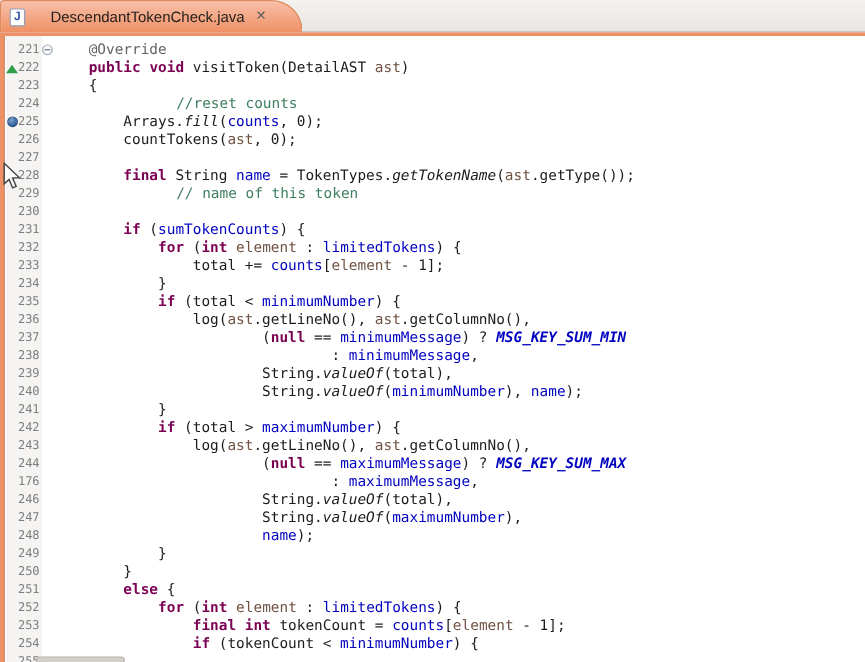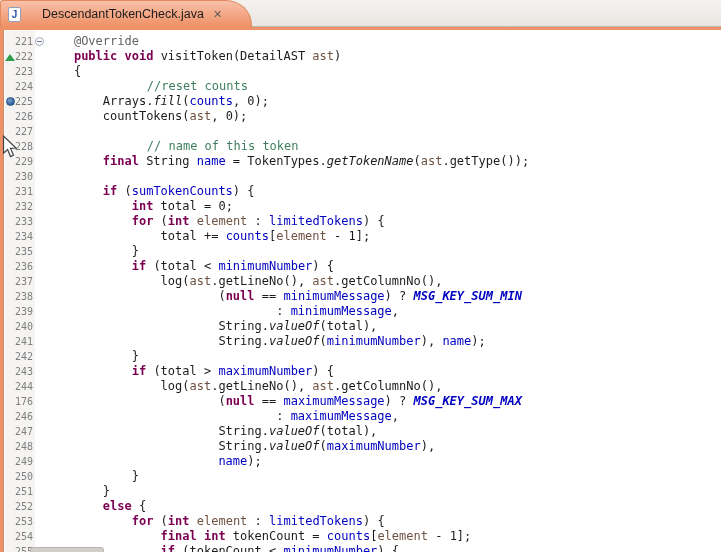--- a/index.html
+++ b/index.html
@@ -228,25 +228,24 @@
       </div>
     <div class="col code" id="code">
         <div class="row codeline"></div>
         <div class="row codeline"><span class="seg-d">    </span><span class="seg-an">@Override</span></div>
         <div class="row codeline"><span class="seg-d">    </span><span class="seg-k">public</span><span class="seg-d"> </span><span class="seg-k">void</span><span class="seg-d"> visitToken(DetailAST </span><span class="seg-p">ast</span><span class="seg-d">)</span></div>
         <div class="row codeline"><span class="seg-d">    {</span></div>
         <div class="row codeline"><span class="seg-d">        </span><span class="seg-c">//reset counts</span></div>
         <div class="row codeline"><span class="seg-d">        Arrays.</span><span class="seg-sm">fill</span><span class="seg-d">(</span><span class="seg-f">counts</span><span class="seg-d">, 0);</span></div>
         <div class="row codeline"><span class="seg-d">        countTokens(</span><span class="seg-p">ast</span><span class="seg-d">, 0);</span></div>
         <div class="row codeline"></div>
+        <div class="row codeline"><span class="seg-d">        </span><span class="seg-k">final</span><span class="seg-d"> String </span><span class="seg-f">name</span><span class="seg-d"> = TokenTypes.</span><span class="seg-sm">getTokenName</span><span class="seg-d">(</span><span class="seg-p">ast</span><span class="seg-d">.getType());</span></div>
         <div class="row codeline"><span class="seg-d">        </span><span class="seg-c">// name of this token</span></div>
-        <div class="row codeline"><span class="seg-d">        </span><span class="seg-k">final</span><span class="seg-d"> String </span><span class="seg-f">name</span><span class="seg-d"> = TokenTypes.</span><span class="seg-sm">getTokenName</span><span class="seg-d">(</span><span class="seg-p">ast</span><span class="seg-d">.getType());</span></div>
         <div class="row codeline"></div>
         <div class="row codeline"><span class="seg-d">        </span><span class="seg-k">if</span><span class="seg-d"> (</span><span class="seg-f">sumTokenCounts</span><span class="seg-d">) {</span></div>
-        <div class="row codeline"><span class="seg-d">            </span><span class="seg-k">int</span><span class="seg-d"> total = 0;</span></div>
         <div class="row codeline"><span class="seg-d">            </span><span class="seg-k">for</span><span class="seg-d"> (</span><span class="seg-k">int</span><span class="seg-d"> </span><span class="seg-p">element</span><span class="seg-d"> : </span><span class="seg-f">limitedTokens</span><span class="seg-d">) {</span></div>
         <div class="row codeline"><span class="seg-d">                total += </span><span class="seg-f">counts</span><span class="seg-d">[</span><span class="seg-p">element</span><span class="seg-d"> - 1];</span></div>
         <div class="row codeline"><span class="seg-d">            }</span></div>
         <div class="row codeline"><span class="seg-d">            </span><span class="seg-k">if</span><span class="seg-d"> (total &lt; </span><span class="seg-f">minimumNumber</span><span class="seg-d">) {</span></div>
         <div class="row codeline"><span class="seg-d">                log(</span><span class="seg-p">ast</span><span class="seg-d">.getLineNo(), </span><span class="seg-p">ast</span><span class="seg-d">.getColumnNo(),</span></div>
         <div class="row codeline"><span class="seg-d">                        (</span><span class="seg-k">null</span><span class="seg-d"> == </span><span class="seg-f">minimumMessage</span><span class="seg-d">) ? </span><span class="seg-sc">MSG_KEY_SUM_MIN</span></div>
         <div class="row codeline"><span class="seg-d">                                : </span><span class="seg-f">minimumMessage</span><span class="seg-d">,</span></div>
         <div class="row codeline"><span class="seg-d">                        String.</span><span class="seg-sm">valueOf</span><span class="seg-d">(total),</span></div>
         <div class="row codeline"><span class="seg-d">                        String.</span><span class="seg-sm">valueOf</span><span class="seg-d">(</span><span class="seg-f">minimumNumber</span><span class="seg-d">), </span><span class="seg-f">name</span><span class="seg-d">);</span></div>
         <div class="row codeline"><span class="seg-d">            }</span></div>

